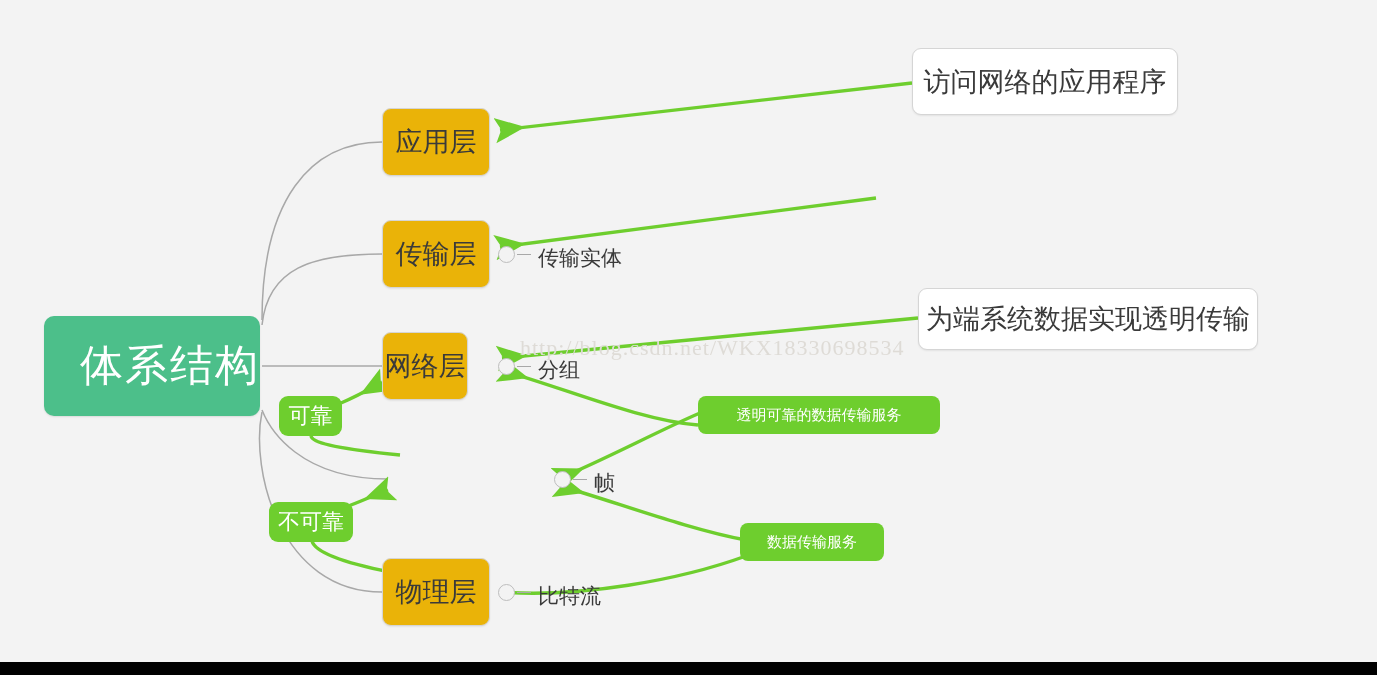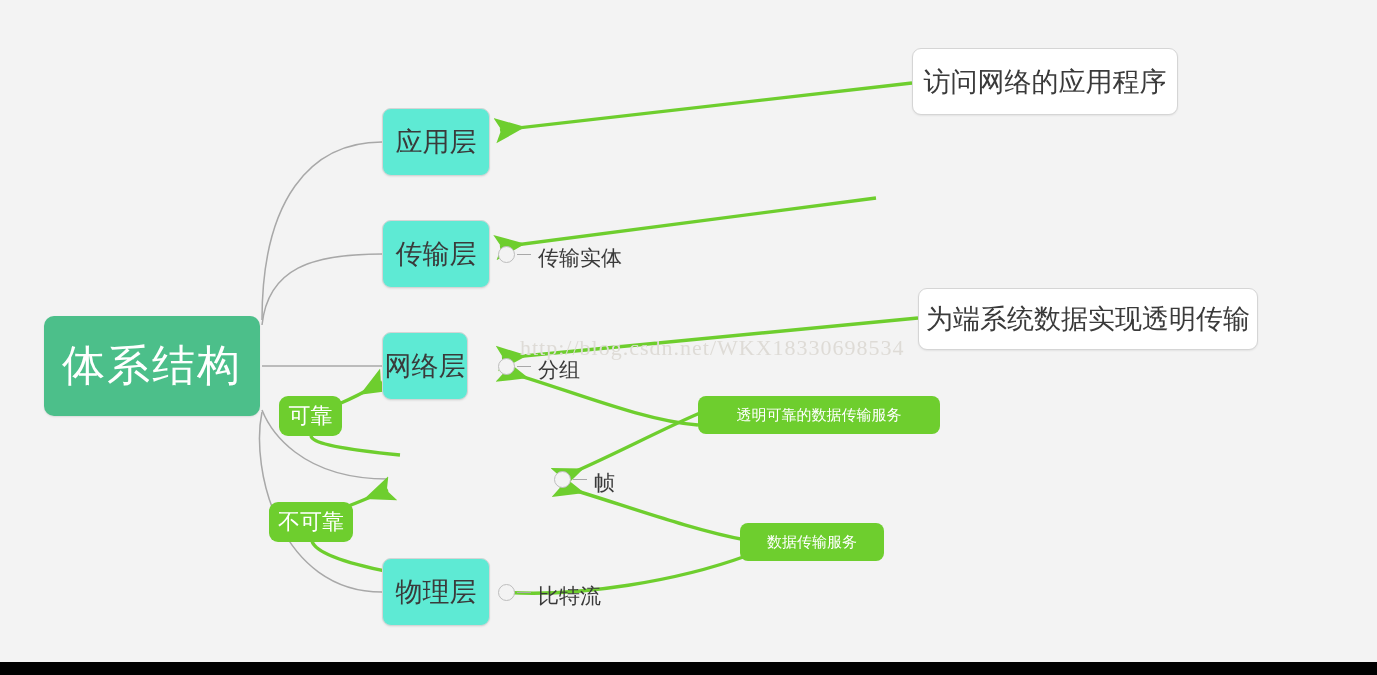--- a/index.html
+++ b/index.html
@@ -42,24 +42,25 @@
     white-space: nowrap;
   }
   
   #root-node {
     background: #4cbf8a;
     border-radius: 10px;
     color: #ffffff;
     font-size: 43px;
     letter-spacing: 2px;
     box-shadow: 0 1px 2px rgba(0,0,0,0.10);
+    justify-content: flex-end;
   }
   
   .layer-node {
-    background: #5eead4;
+    background: #eab308;
     border: 1px solid #d5d5d5;
     border-radius: 9px;
     color: #3a3a3a;
     font-size: 27px;
     box-shadow: 0 1px 2px rgba(0,0,0,0.07);
   }
   
   .desc-node {
     background: #ffffff;
     border: 1px solid #d5d5d5;

